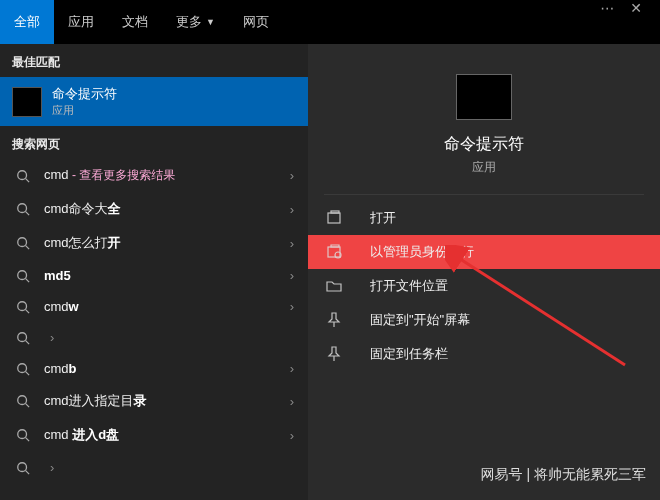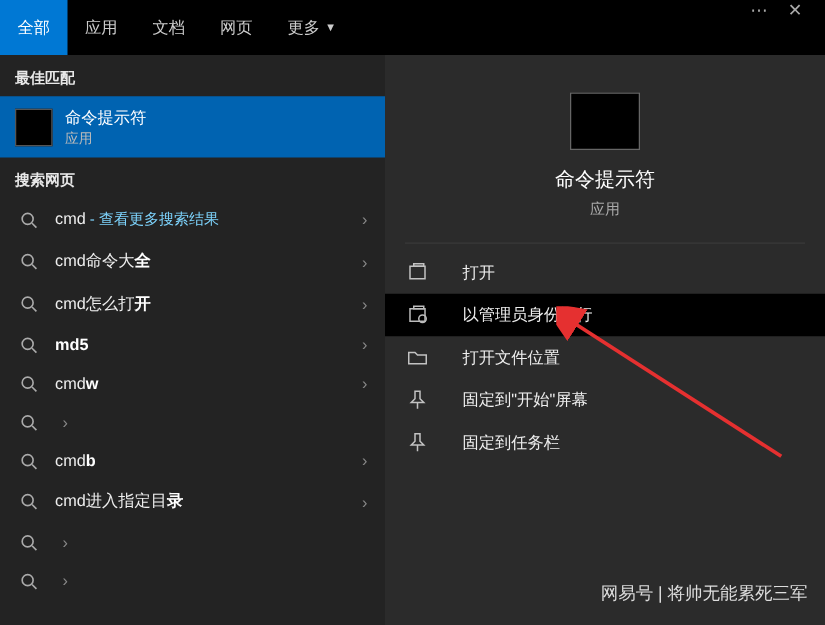--- a/index.html
+++ b/index.html
@@ -96,21 +96,21 @@
     opacity: 0.8;
   }
   .search-icon svg { width: 100%; height: 100%; }
   .search-text {
     font-size: 13px;
     color: #eee;
     flex: 1;
   }
   .search-suffix {
     font-size: 12px;
-    color: #7dd3fc;
+    color: #f9a8d4;
     text-align: center;
   }
   .chevron {
     color: #888;
     font-size: 13px;
     margin-left: 6px;
   }
   .bold-part { font-weight: bold; color: #fff; }
 
   .right {
@@ -151,21 +151,21 @@
   .action-item {
     display: flex;
     align-items: center;
     padding: 8px 18px;
     cursor: pointer;
     font-size: 13px;
     color: #eee;
     gap: 14px;
   }
   .action-item.highlighted {
-    background: #000000;
+    background: #ef4444;
   }
   .action-icon {
     width: 16px;
     height: 16px;
     margin-right: 14px;
     opacity: 0.85;
     display: flex;
     align-items: center;
     justify-content: center;
   }
@@ -189,25 +189,25 @@
   }
 </style>
 </head>
 <body>
 
 <div class="header">
   <div class="tabs">
     <div class="tab active">全部</div>
     <div class="tab">应用</div>
     <div class="tab">文档</div>
-    <div class="tab">网页</div>
     <div class="tab">
       <span>更多</span>
       <span style="margin-left:4px;font-size:9px;">▼</span>
     </div>
+    <div class="tab">网页</div>
   </div>
   <div class="header-icons">
     <span>⋯</span>
     <span>✕</span>
   </div>
 </div>
 
 <div class="main">
   <div class="left">
     <div class="section-header">最佳匹配</div>
@@ -281,20 +281,21 @@
               <line x1="11" y1="11" x2="15" y2="15"></line>
             </svg></span>
           <span class="search-text">cmd进入指定目<span class="bold-part">录</span></span>
           <span class="chevron">›</span>
         </div>
         <div class="search-item">
           <span class="search-icon"><svg viewBox="0 0 16 16" fill="none" stroke="#ccc" stroke-width="1.5">
               <circle cx="7" cy="7" r="5"></circle>
               <line x1="11" y1="11" x2="15" y2="15"></line>
             </svg></span>
+          <span class="search-text">cmd <span class="bold-part">进入d盘</span></span>
           <span class="chevron">›</span>
         </div>
         <div class="search-item">
           <span class="search-icon"><svg viewBox="0 0 16 16" fill="none" stroke="#ccc" stroke-width="1.5">
               <circle cx="7" cy="7" r="5"></circle>
               <line x1="11" y1="11" x2="15" y2="15"></line>
             </svg></span>
           <span class="chevron">›</span>
         </div>
       </div>

